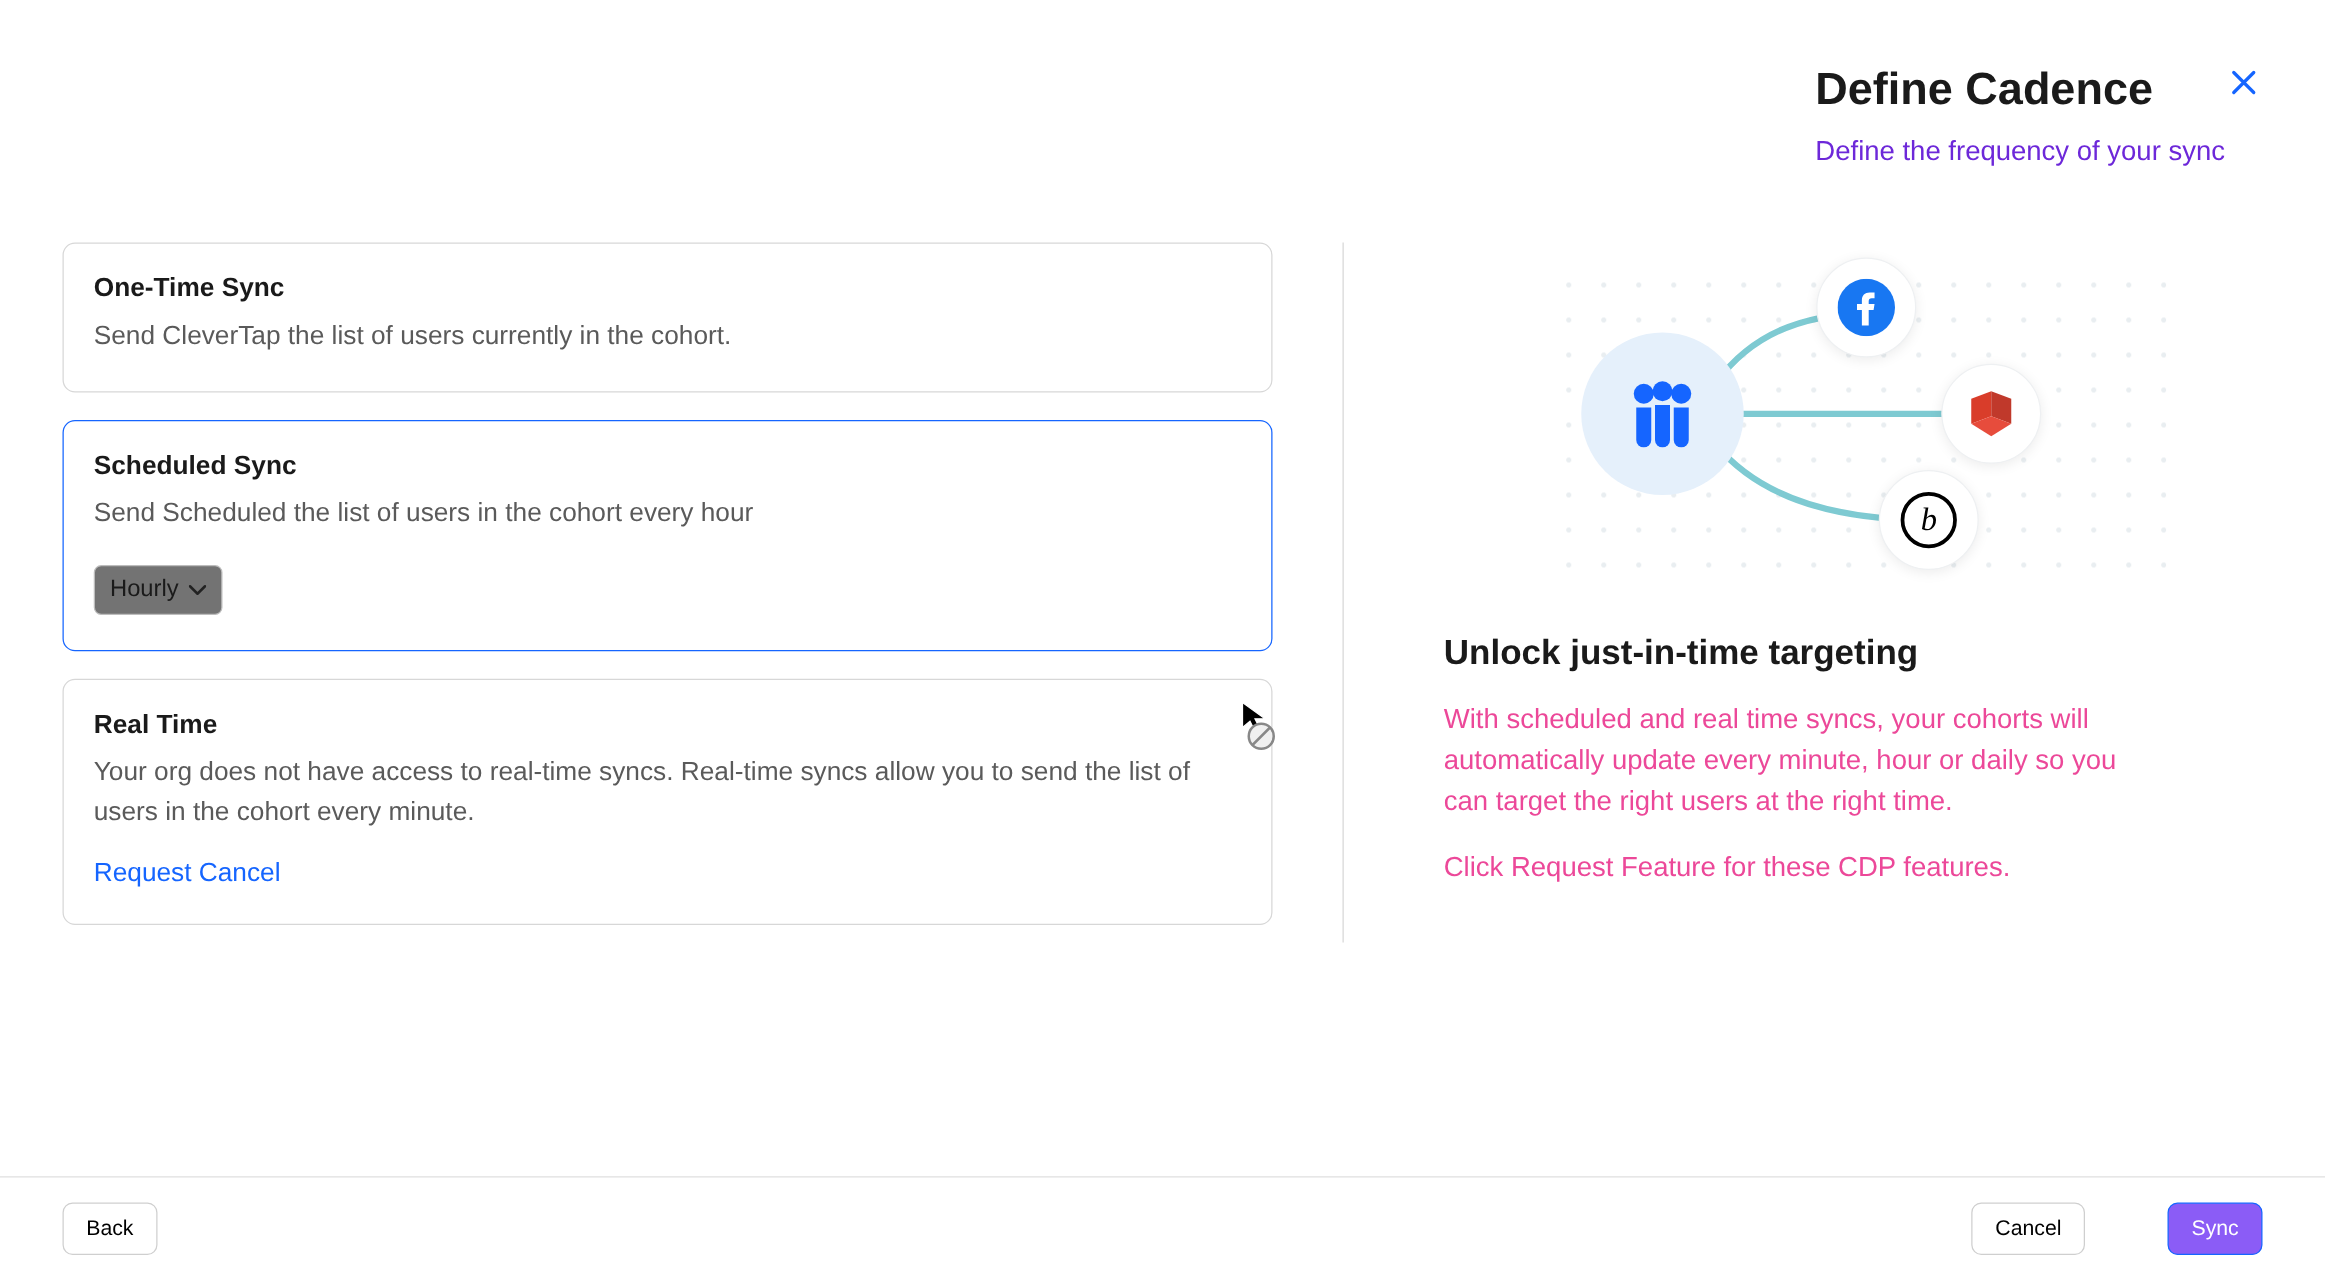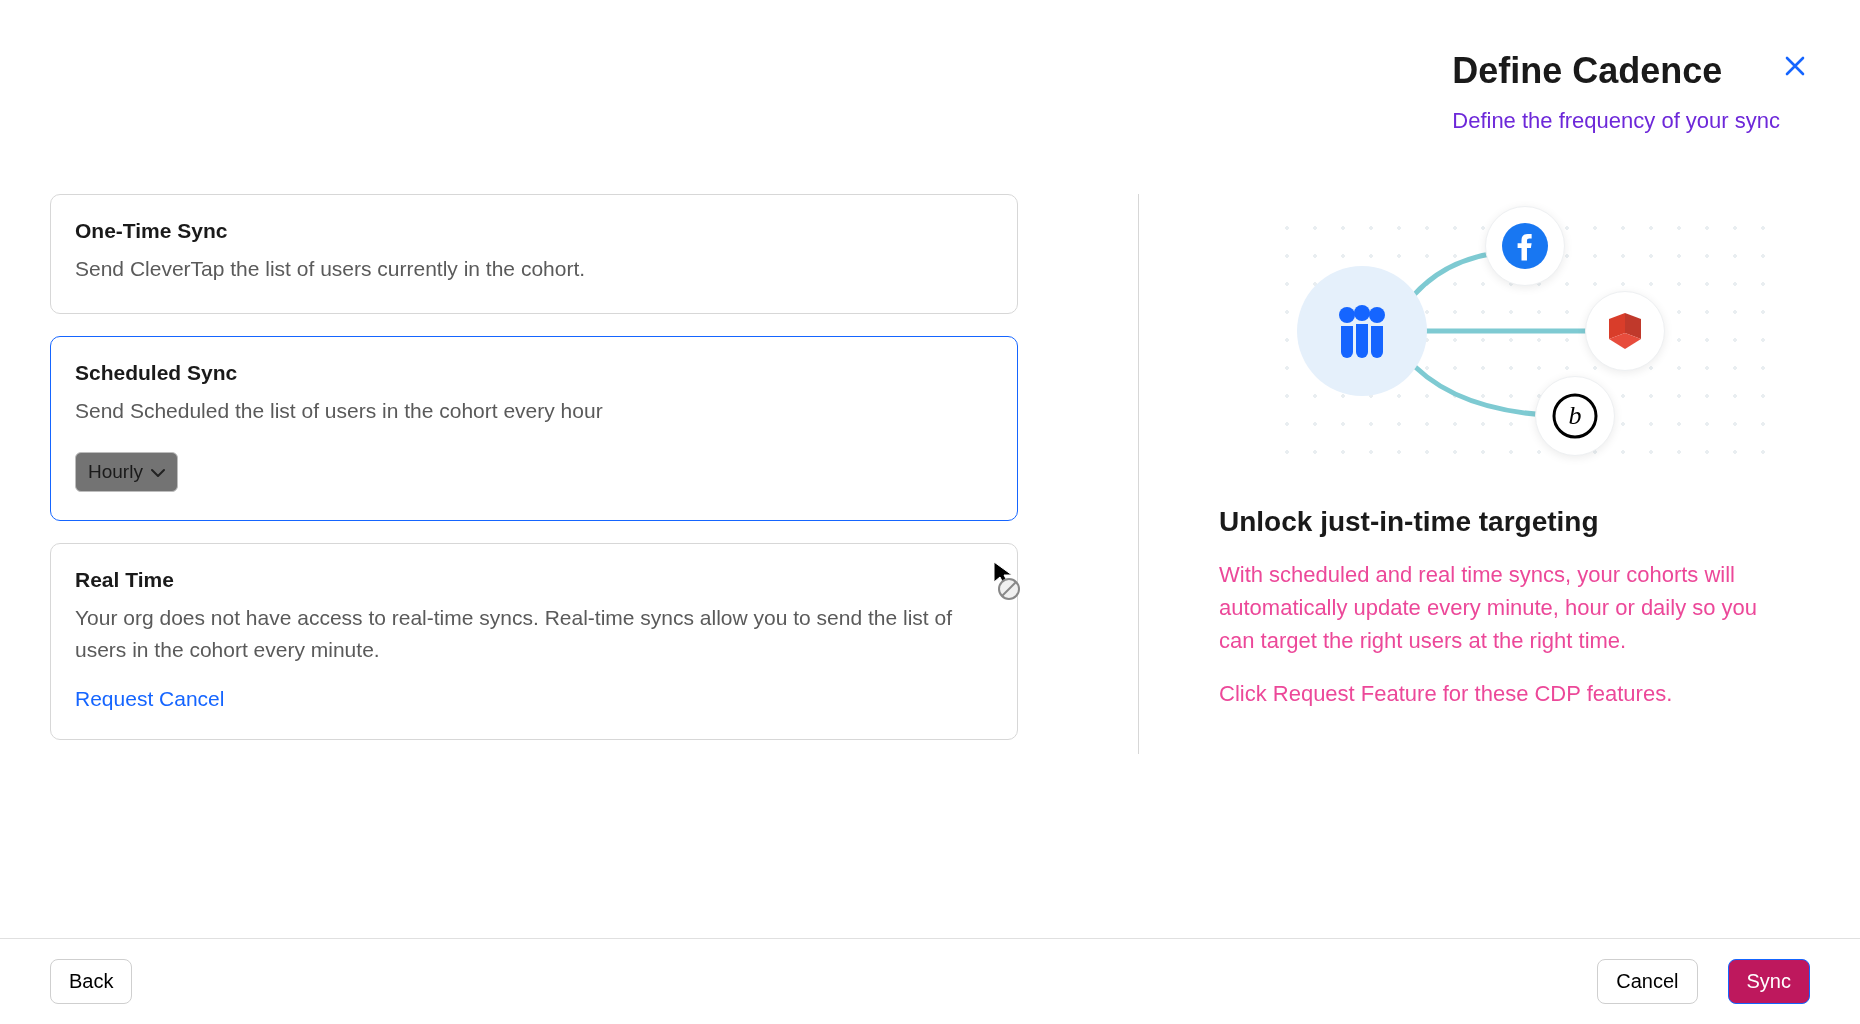--- a/index.html
+++ b/index.html
@@ -38,21 +38,21 @@
     color: #1565ff;
     font-size: 28px;
     cursor: pointer;
     line-height: 1;
     padding: 4px;
   }
   .content {
     display: flex;
     flex: 1;
     margin-top: 60px;
-    gap: 120px;
+    gap: 56px;
   }
   .left-col {
     width: 968px;
   }
   .right-col {
     flex: 1;
     border-left: 1px solid #d7d7d7;
     padding-left: 80px;
     padding-top: 12px;
     height: 560px;
@@ -146,33 +146,34 @@
     position: absolute;
     left: 0; right: 0; bottom: 0;
     border-top: 1px solid #e0e0e0;
     background: #fff;
     padding: 20px 50px;
     display: flex;
     justify-content: space-between;
     align-items: center;
   }
   .btn {
-    font-size: 20px;
+    font-size: 17px;
     padding: 10px 18px;
     border-radius: 8px;
     border: 1px solid #cfcfcf;
     background: #fff;
     cursor: pointer;
   }
   .btn-primary {
-    background: #be185d;
+    background: #8b5cf6;
     border-color: #1565ff;
     color: #fff;
-  }
-  .footer-right { display: flex; gap: 30px; }
+    margin-left: 46px;
+  }
+  .footer-right { display: flex; gap: 20px; }
   .cursor-overlay {
     position: absolute;
     left: 992px; top: 560px;
     pointer-events: none;
   }
   svg.connector { position: absolute; left: 0; top: 0; }
 </style>
 </head>
 <body>
 

